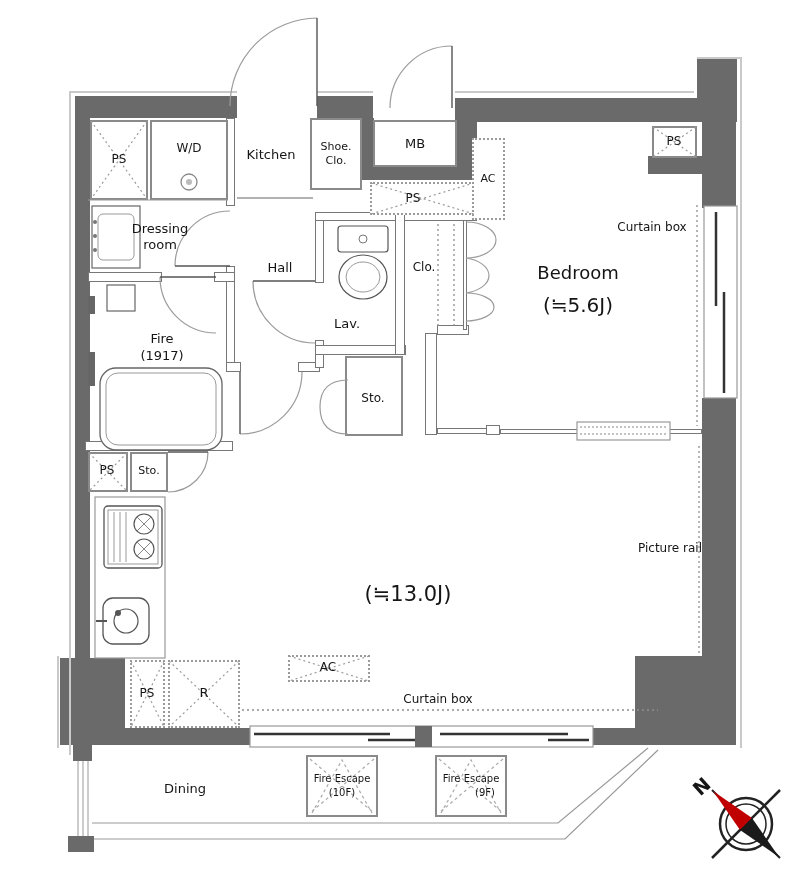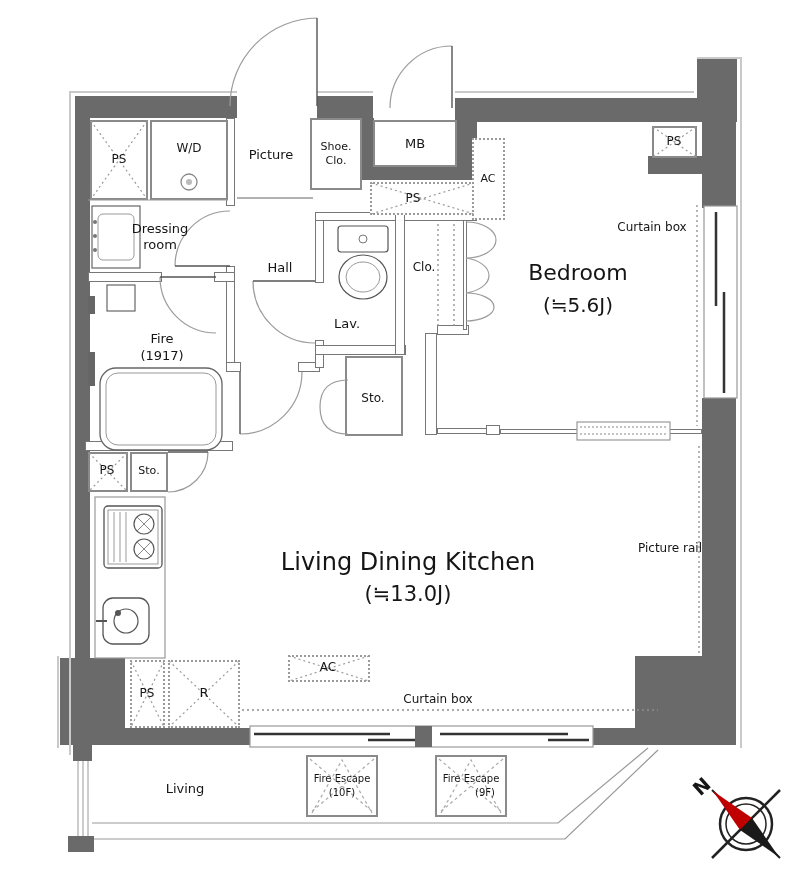--- a/index.html
+++ b/index.html
@@ -5,21 +5,21 @@
   html,body{margin:0;padding:0;background:#fff;}
   #plan{position:relative;width:800px;height:879px;background:#fff;
         font-family:"DejaVu Sans","Liberation Sans",sans-serif;overflow:hidden;}
   .wd{position:absolute;background:#6a6a6a;z-index:1;}
   .wt{position:absolute;background:#fff;border:1px solid #777;box-sizing:border-box;z-index:2;}
   .box{position:absolute;background:#fff;border:2px solid #8a8a8a;box-sizing:border-box;z-index:2;}
   .dbox{position:absolute;background:#fff;border:2px dotted #9a9a9a;box-sizing:border-box;z-index:2;}
   svg.overlay{position:absolute;left:0;top:0;z-index:4;pointer-events:none;}
   .lbl{position:absolute;transform:translate(-50%,-50%);color:#151515;white-space:nowrap;
        text-align:center;z-index:5;line-height:1.15;}
-  .big{font-size:22px;}  .big2{font-size:20px;}
+  .big{font-size:18px;}  .big2{font-size:20px;}
   .huge{font-size:24px;} .huge2{font-size:21px;}
   .md{font-size:13px;}   .sm{font-size:12px;}  .xs{font-size:11px;} .fe{font-size:10px;}
   .rot-n{transform:translate(-50%,-50%) rotate(-42deg);font-size:19px;font-weight:bold;}
 </style>
 </head>
 <body>
 
 <div id="plan">
 
   <div class="wd" style="left:75px;top:96px;width:162px;height:22px"></div>
@@ -203,46 +203,45 @@
       <line x1="780" y1="790" x2="712" y2="858" stroke="#222" stroke-width="2.5"></line>
       <circle cx="746" cy="824" r="26" fill="none" stroke="#222" stroke-width="2.5"></circle>
       <circle cx="746" cy="824" r="20" fill="none" stroke="#222" stroke-width="1.5"></circle>
       <polygon points="713,791 752,818 740,830" fill="#c00000"></polygon>
       <polygon points="779,857 752,818 740,830" fill="#1a1a1a"></polygon>
     </g>
   </svg>
 
   <div class="lbl sm" style="left:119px;top:160px">PS</div>
   <div class="lbl sm" style="left:189px;top:149px">W/D</div>
-  <div class="lbl md" style="left:271px;top:155px">Picture</div>
+  <div class="lbl md" style="left:271px;top:155px">Kitchen</div>
   <div class="lbl xs" style="left:336px;top:147px">Shoe.</div>
   <div class="lbl xs" style="left:336px;top:161px">Clo.</div>
   <div class="lbl md" style="left:415px;top:144px">MB</div>
   <div class="lbl sm" style="left:413px;top:199px">PS</div>
   <div class="lbl xs" style="left:488px;top:179px">AC</div>
   <div class="lbl sm" style="left:674px;top:142px">PS</div>
   <div class="lbl sm" style="left:652px;top:228px">Curtain box</div>
   <div class="lbl big" style="left:578px;top:273px">Bedroom</div>
   <div class="lbl big2" style="left:578px;top:305px">(≒5.6J)</div>
   <div class="lbl md" style="left:160px;top:229px">Dressing</div>
   <div class="lbl md" style="left:160px;top:245px">room</div>
   <div class="lbl md" style="left:280px;top:268px">Hall</div>
   <div class="lbl md" style="left:347px;top:324px">Lav.</div>
   <div class="lbl sm" style="left:424px;top:268px">Clo.</div>
   <div class="lbl sm" style="left:373px;top:399px">Sto.</div>
   <div class="lbl md" style="left:162px;top:339px">Fire</div>
   <div class="lbl md" style="left:162px;top:356px">(1917)</div>
   <div class="lbl sm" style="left:107px;top:471px">PS</div>
   <div class="lbl xs" style="left:149px;top:471px">Sto.</div>
-  <div class="lbl huge" style="left:408px;top:563px">Living Dining Kitchen</div>
   <div class="lbl huge2" style="left:408px;top:594px">(≒13.0J)</div>
   <div class="lbl sm" style="left:670px;top:549px">Picture rail</div>
   <div class="lbl sm" style="left:147px;top:694px">PS</div>
   <div class="lbl md" style="left:204px;top:693px">R</div>
   <div class="lbl sm" style="left:328px;top:668px">AC</div>
   <div class="lbl sm" style="left:438px;top:700px">Curtain box</div>
-  <div class="lbl md" style="left:185px;top:789px">Living</div>
+  <div class="lbl md" style="left:185px;top:789px">Dining</div>
   <div class="lbl fe" style="left:342px;top:779px">Fire Escape</div>
   <div class="lbl fe" style="left:342px;top:793px">(10F)</div>
   <div class="lbl fe" style="left:471px;top:779px">Fire Escape</div>
   <div class="lbl fe" style="left:485px;top:793px">(9F)</div>
   <div class="lbl rot-n" style="left:702px;top:787px">N</div>
 </div>
 
 </body></html>

